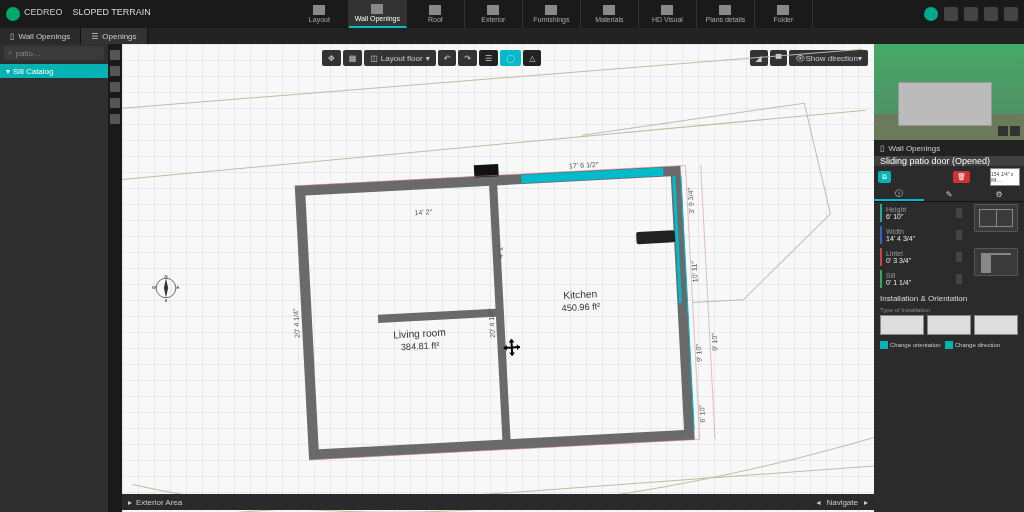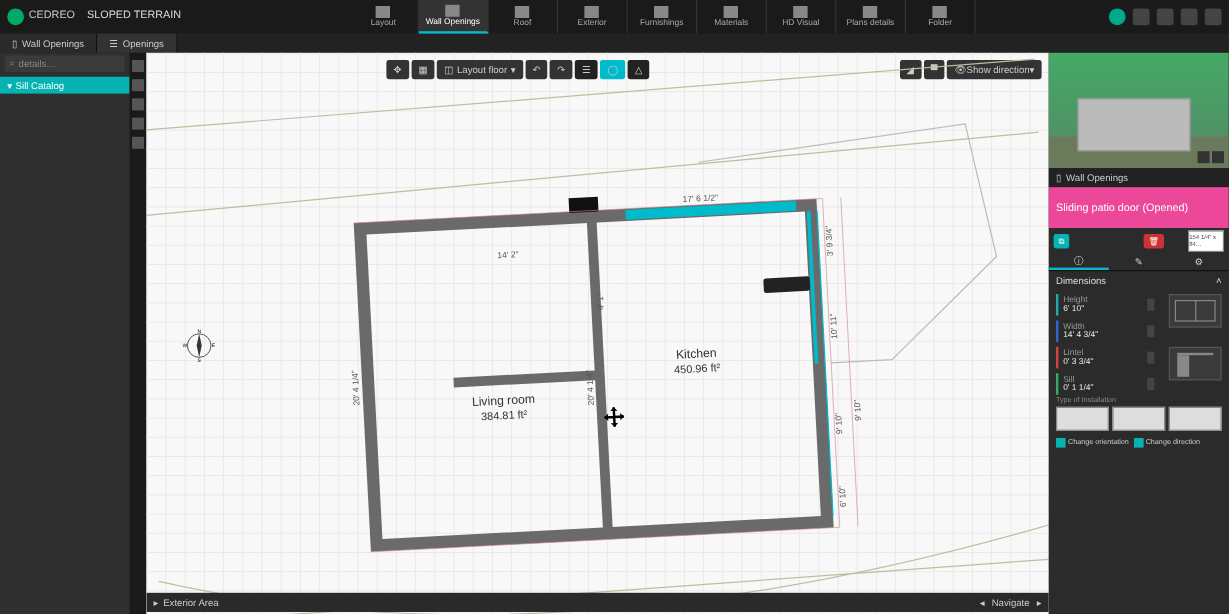--- a/index.html
+++ b/index.html
@@ -40,21 +40,21 @@
 
   
   .plan { position: absolute; inset: 0; }
   .plan svg { width: 100%; height: 100%; }
 
   .rightcol { width: 150px; background: #2b2b2b; display: flex; flex-direction: column; font-size: 8px; position: relative; }
   .preview3d { height: 96px; background: linear-gradient(#4a6, #586); position: relative; overflow: hidden; }
   .preview3d .slab { position:absolute; left:24px; top:38px; width:94px; height:44px; background:#bbb; border:1px solid #999; }
   .preview3d .ground { position:absolute; bottom:0; left:0; right:0; height:26px; background:#6b7a5a; }
   .right-tabs { height:16px; background:#222; display:flex; align-items:center; padding:0 6px; gap:4px; }
-  .right-title { padding: 12px 6px; background:#ec4899; color:#fff; font-size:9px; display:flex; align-items:center; justify-content:space-between; }
+  .right-title { padding: 0 6px; background:#404040; color:#fff; font-size:9px; display:flex; align-items:center; justify-content:space-between; }
   .chiprow { display:flex; gap:2px; padding:2px 4px; align-items:center; }
   .chip { height:12px; padding: 0 4px; border-radius:2px; display:flex; align-items:center; font-size:7px; }
   .chip.teal { background:#06b3b3; color:#fff; }
   .chip.red  { background:#c33; color:#fff; }
   .thumb { margin-left:auto; width:30px; height:18px; background:#fff; border:1px solid #888; font-size:5px; color:#444; display:flex; align-items:center; justify-content:center;}
   .tabs2 { display:flex; height:14px; border-bottom:1px solid #111; }
   .tabs2 div { flex:1; display:flex; align-items:center; justify-content:center; cursor:pointer; }
   .tabs2 div.active { border-bottom:2px solid #0bc; }
   .section-h { padding:4px 6px; font-size:8px; color:#ddd; display:flex; justify-content:space-between; align-items:center;}
   .dimrow { display:flex; align-items:center; padding:2px 6px; gap:4px; font-size:7px; }
@@ -137,21 +137,21 @@
     <span>☰</span>
     <span>Openings</span>
   </div>
 </div>
 
 <div class="body">
 
   <div class="leftcol">
     <div class="search">
       <span>⌕</span>
-      <span>details…</span>
+      <span>patio…</span>
     </div>
     <div class="open-cat">
       <span>▾</span>
       <span>Sill Catalog</span>
     </div>
   </div>
 
   <div class="toolcol">
     <div class="t"></div>
     <div class="t"></div>
@@ -279,24 +279,20 @@
       <span class="chip red" style="margin-left:60px">🗑</span>
       <span class="thumb">
           <span>154 1/4" x 84…</span>
         </span>
     </div>
     <div class="tabs2">
       <div class="active">ⓘ</div>
       <div>✎</div>
       <div>⚙</div>
     </div>
-    <div class="section-h">
-      <span>Dimensions</span>
-      <span>˄</span>
-    </div>
 
     <div style="display:flex">
       <div style="flex:1">
         <div class="dimrow">
           <div class="bar" style="background:#2aa"></div>
           <div class="lab"><span>Height</span><br><span class="val">6' 10"</span></div>
           <div class="step"></div>
         </div>
         <div class="dimrow">
           <div class="bar" style="background:#36c"></div>
@@ -322,20 +318,21 @@
           <div class="lab"><span>Sill</span><br><span class="val">0' 1 1/4"</span></div>
           <div class="step"></div>
         </div>
       </div>
       <div class="diagram" style="width:44px">
         <div style="position:absolute;left:6px;right:6px;top:4px;height:2px;background:#888"></div>
         <div style="position:absolute;left:6px;top:6px;bottom:2px;width:10px;background:#888"></div>
       </div>
     </div>
 
+    <div class="inst"><span>Installation &amp; Orientation</span></div>
     <div style="padding:0 6px;font-size:6px;color:#888">Type of Installation</div>
     <div class="opts">
       <div class="o"></div>
       <div class="o"></div>
       <div class="o"></div>
     </div>
     <div class="changes">
       <div class="c">
           <span class="sq"></span>
           <span>Change orientation</span>

